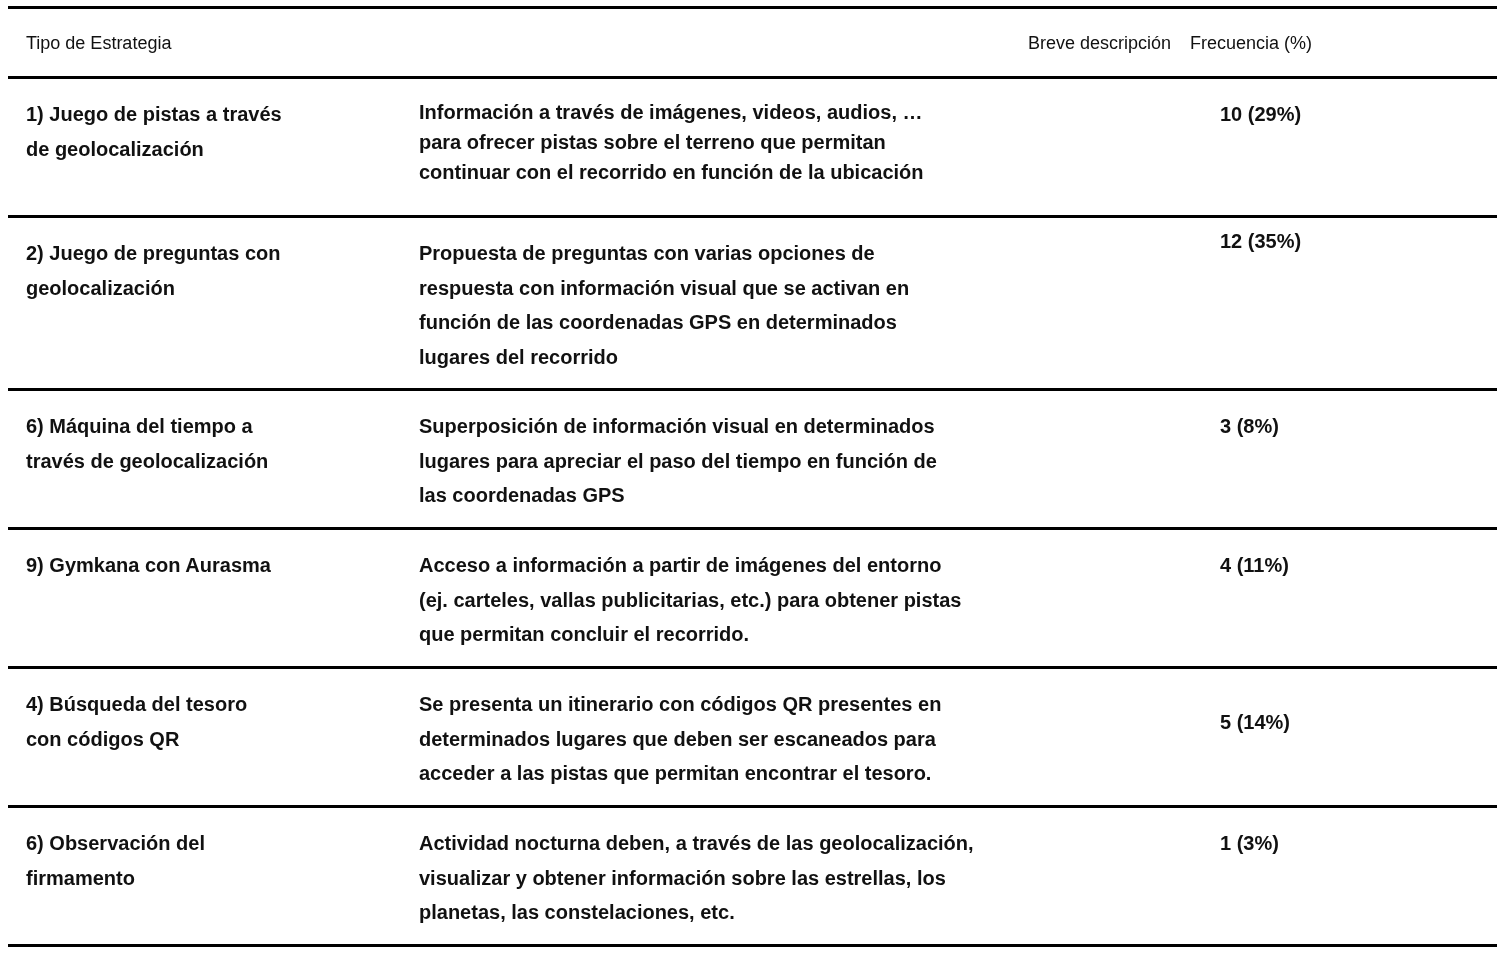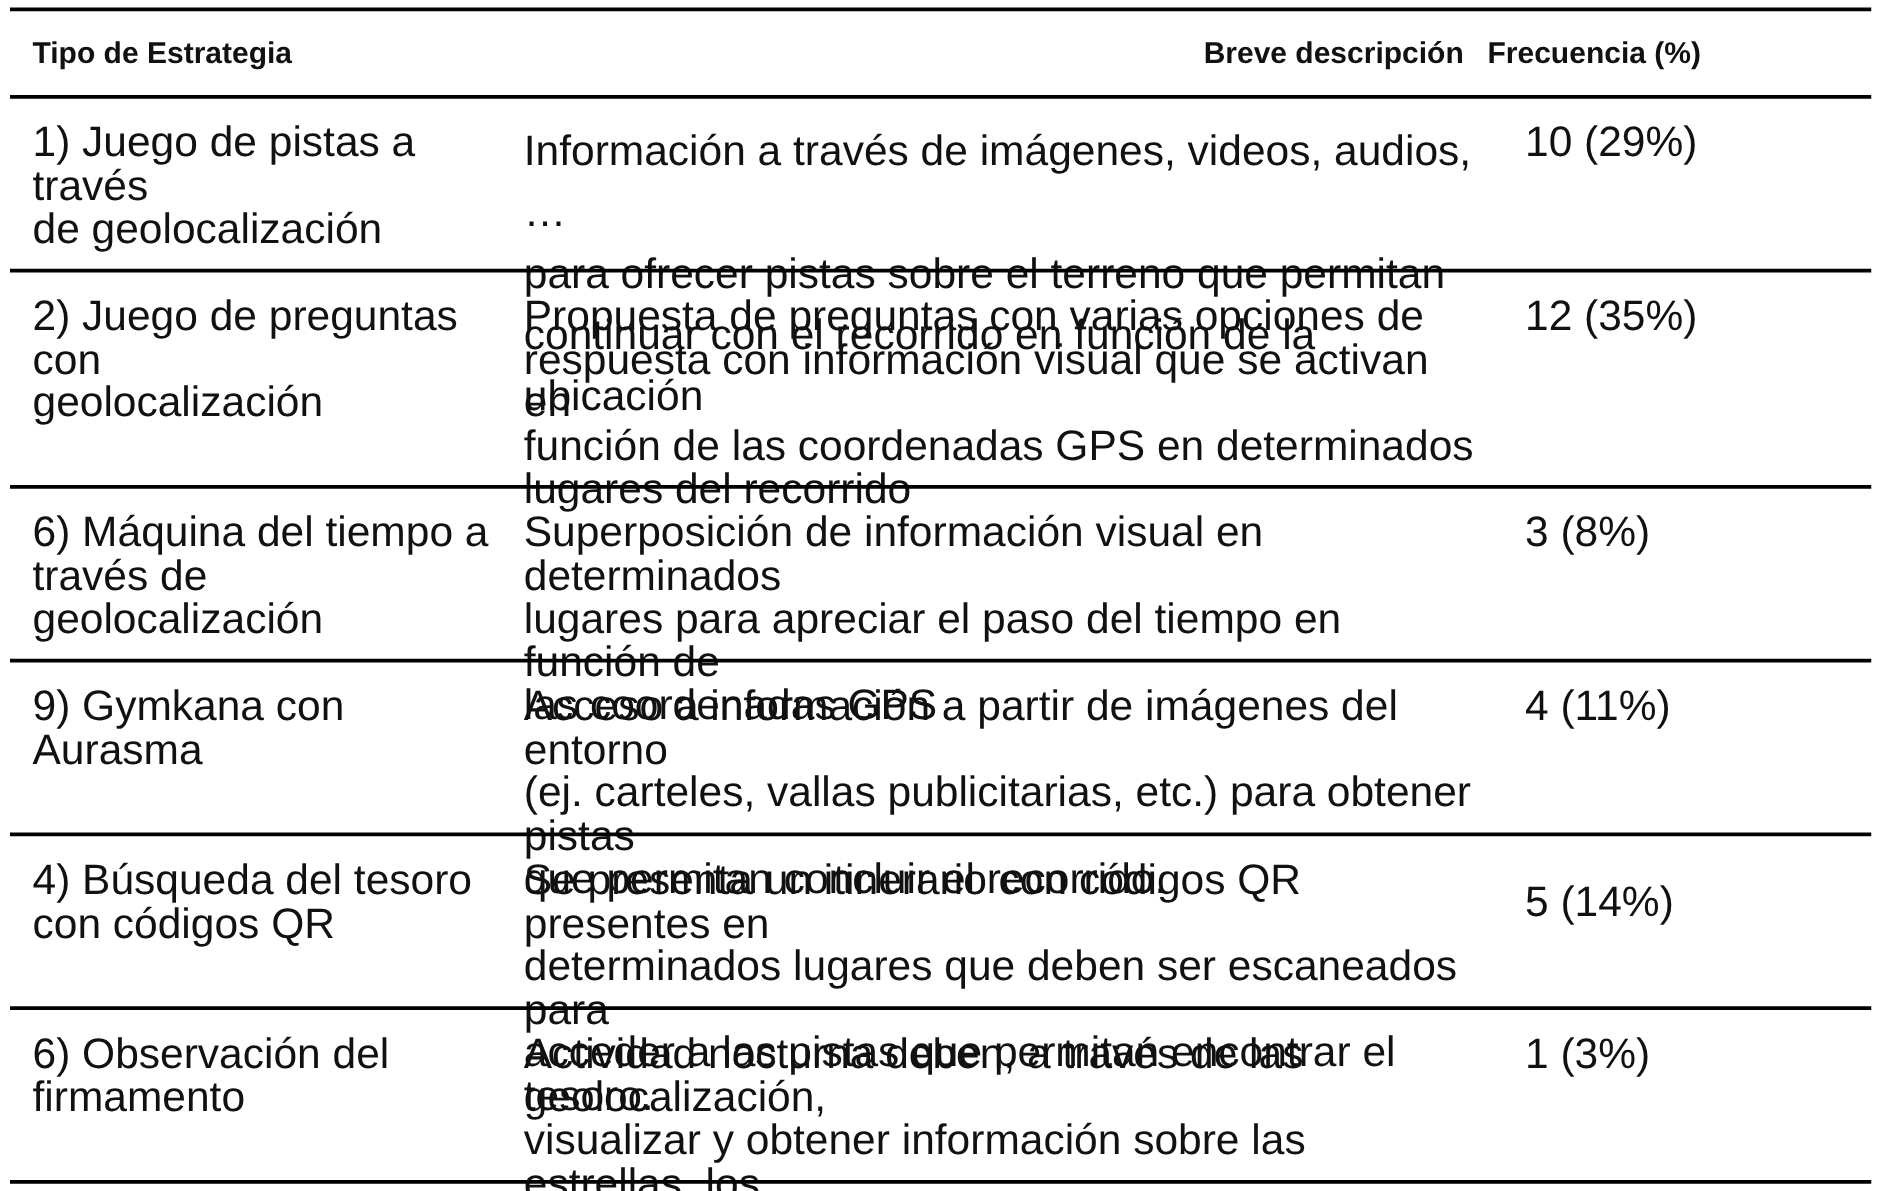--- a/index.html
+++ b/index.html
@@ -1,20 +1,20 @@
 <!DOCTYPE html>
 <html><head>
 <meta charset="utf-8">
 <style>
   html, body { margin: 0; padding: 0; background: #ffffff; }
   body { width: 1507px; height: 953px; position: relative; overflow: hidden;
          font-family: "Liberation Sans", sans-serif; color: #111; }
   .rule { position: absolute; left: 8px; width: 1489px; height: 3px; background: #000; }
-  .cell { position: absolute; font-size: 34px; line-height: 34.5px; white-space: pre-line; }
-  .hdr { font-weight: bold; font-size: 24px; }
+  .cell { position: absolute; font-size: 20px; line-height: 34.5px; white-space: pre-line; font-weight: bold; }
+  .hdr { font-weight: normal; font-size: 18px; }
   .c1 { left: 26px; width: 370px; }
   .c2 { left: 419px; width: 770px; }
   .c3 { left: 1190px; width: 300px; }
   .c3.hdr { left: 1190px; width: 242px; }
   .c2.hdr { left: 419px; width: 752px; text-align: right; }
 </style>
 </head>
 <body>
 
 <div>
@@ -22,35 +22,35 @@
 
   <div class="cell hdr c1" style="top:26px">Tipo de Estrategia</div>
   <div class="cell hdr c2" style="top:26px">Breve descripción</div>
   <div class="cell hdr c3" style="top:26px;left:1190px;width:250px">Frecuencia (%)</div>
 
   <div class="rule" style="top:76px"></div>
 
   <div>
     <div class="cell c1" style="top:97px">1) Juego de pistas a través
 de geolocalización</div>
-    <div class="cell c2" style="top:97px;line-height:49px">Información a través de imágenes, videos, audios, …
+    <div class="cell c2" style="top:97px;line-height:30px">Información a través de imágenes, videos, audios, …
 para ofrecer pistas sobre el terreno que permitan
 continuar con el recorrido en función de la ubicación</div>
     <div class="cell c3" style="top:97px;left:1220px;width:250px">10 (29%)</div>
   </div>
   <div class="rule" style="top:215px"></div>
 
   <div>
     <div class="cell c1" style="top:236px">2) Juego de preguntas con
 geolocalización</div>
     <div class="cell c2" style="top:236px">Propuesta de preguntas con varias opciones de
 respuesta con información visual que se activan en
 función de las coordenadas GPS en determinados
 lugares del recorrido</div>
-    <div class="cell c3" style="top:236px;left:1220px;width:250px">12 (35%)</div>
+    <div class="cell c3" style="top:224px;left:1220px;width:250px">12 (35%)</div>
   </div>
   <div class="rule" style="top:388px"></div>
 
   <div>
     <div class="cell c1" style="top:409px">6) Máquina del tiempo a
 través de geolocalización</div>
     <div class="cell c2" style="top:409px">Superposición de información visual en determinados
 lugares para apreciar el paso del tiempo en función de
 las coordenadas GPS</div>
     <div class="cell c3" style="top:409px;left:1220px;width:250px">3 (8%)</div>

